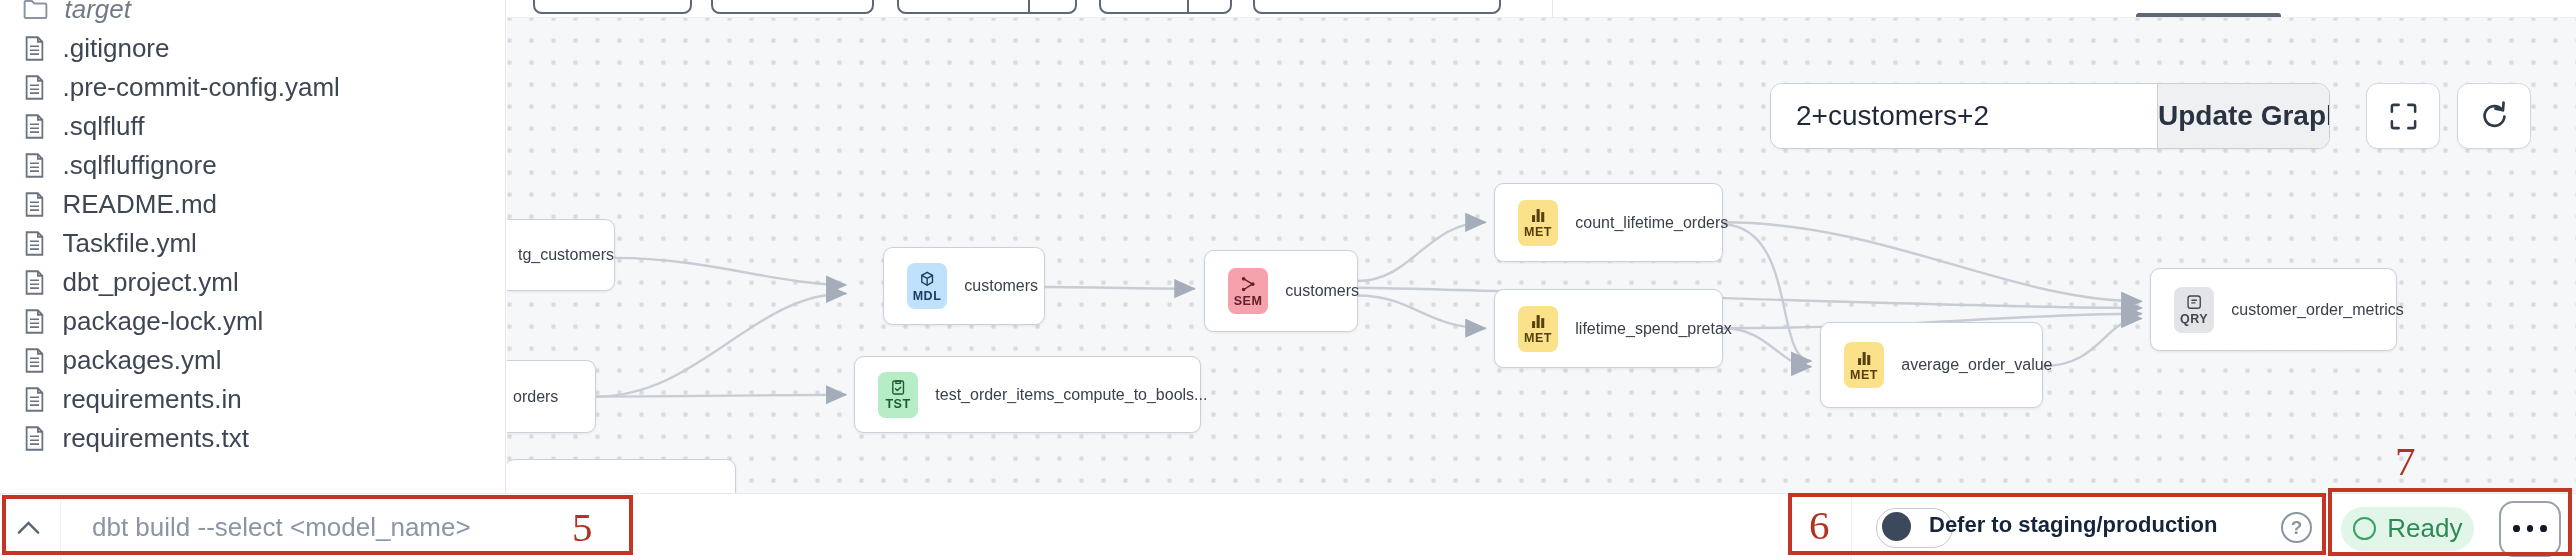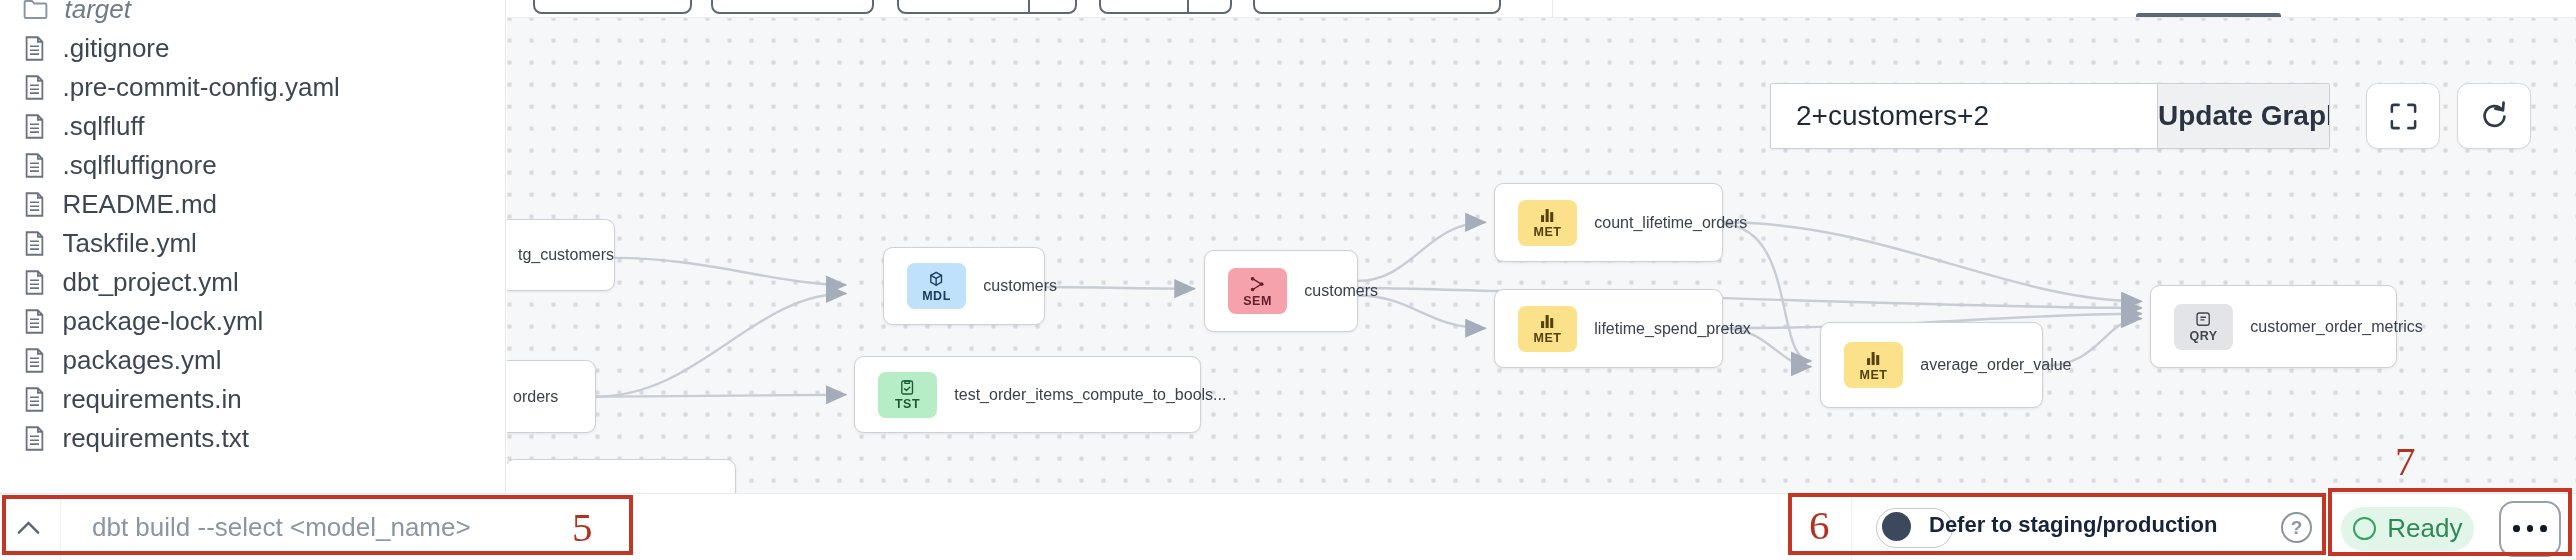--- a/index.html
+++ b/index.html
@@ -28,28 +28,28 @@
   
   .canvas { position:absolute; left:507px; top:18.3px; width:2069px; height:475px; overflow:hidden;
             background:#f6f7f8;
             background-image:radial-gradient(circle, #d8dade 2.1px, transparent 2.6px);
             background-size:22px 22px; background-position:13.5px 11.6px; cursor:grab; }
   .edges { position:absolute; left:0; top:0; }
   .gnode { position:absolute; background:#fff; border:1.4px solid #ccd1d9; border-radius:9.6px;
            box-shadow:0 1px 2.9px rgba(27,31,40,.08); display:flex; align-items:center; gap:17.3px;
            padding-left:23px; cursor:pointer; }
   .gnode .glabel { font-size:16px; color:#3a414d; font-weight:500; white-space:nowrap; }
-  .gbadge { width:59px; height:46px; border-radius:7.7px; flex:0 0 auto;
+  .gbadge { width:40px; height:46px; border-radius:7.7px; flex:0 0 auto;
             display:flex; flex-direction:column; align-items:center; justify-content:center; gap:1px; }
   .gbadge svg { width:18.3px; height:18.3px; }
   .gbadge .bcode { font-size:12.5px; font-weight:bold; letter-spacing:0.5px; }
 
   
   .selector-group { position:absolute; left:1770px; top:83px; width:560px; height:66px;
-                    border:1.9px solid #c9cfd7; border-radius:2px; background:#fff;
+                    border:1.9px solid #c9cfd7; border-radius:12px; background:#fff;
                     display:flex; overflow:hidden; box-shadow:0 1px 1.9px rgba(0,0,0,.05); }
   .selector-input { flex:1; border:none; outline:none; font-size:28px; color:#1f2937;
                     padding-left:25px; font-family:"Liberation Sans", sans-serif; background:#fff; }
   .update-btn { width:194px; background:#eef0f2; border-left:1.9px solid #c9cfd7; font-size:28px;
                 font-weight:600; color:#2a3342; display:flex; align-items:center; justify-content:center;
                 cursor:pointer; white-space:nowrap; }
   .icon-btn { position:absolute; top:83px; width:74px; height:66px; background:#fff;
               border:1.9px solid #d3d7dd; border-radius:11.6px; display:flex; align-items:center;
               justify-content:center; cursor:pointer; box-shadow:0 1px 1.9px rgba(0,0,0,.05); }
   .icon-btn.fs { left:2366px; } .icon-btn.rf { left:2457px; }
@@ -287,21 +287,21 @@
       <span class="gbadge" style="background:#fbe189;color:#55400f">
         <svg viewBox="0 0 24 24">
           <rect x="4" y="12" width="4" height="9" fill="currentColor"></rect>
           <rect x="10" y="4" width="4" height="17" fill="currentColor"></rect>
           <rect x="16" y="8" width="4" height="13" fill="currentColor"></rect>
         </svg>
         <span class="bcode">MET</span>
       </span>
       <span class="glabel">average_order_value</span>
     </div>
-    <div class="gnode" style="left: 1643px; top: 250px; width: 247px; height: 83px; margin-top: 17px;">
+    <div class="gnode" style="left: 1643px; top: 250px; width: 247px; height: 83px;">
       <span class="gbadge" style="background:#e3e4e8;color:#42464e">
         <svg viewBox="0 0 24 24">
           <rect x="4" y="4" width="16" height="16" rx="3" fill="none" stroke="currentColor" stroke-width="1.8" stroke-linecap="round" stroke-linejoin="round"></rect>
           <path d="M9 9.5h6M9 13h4" fill="none" stroke="currentColor" stroke-width="1.8" stroke-linecap="round" stroke-linejoin="round"></path>
         </svg>
         <span class="bcode">QRY</span>
       </span>
       <span class="glabel">customer_order_metrics</span>
     </div>
     <div class="gnode" style="left: -1.9px; top: 441px; width: 231px; height: 77px;"></div>

